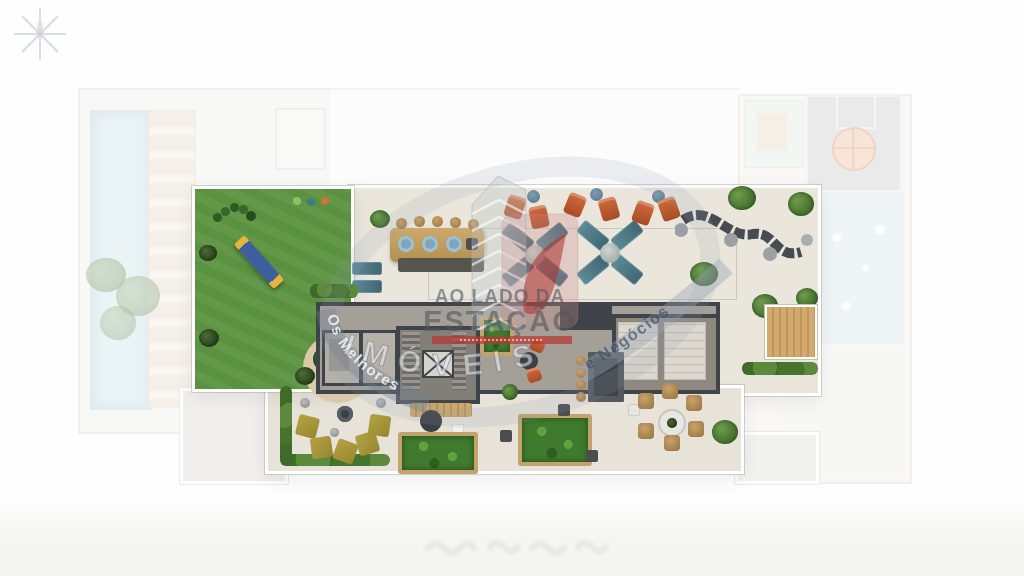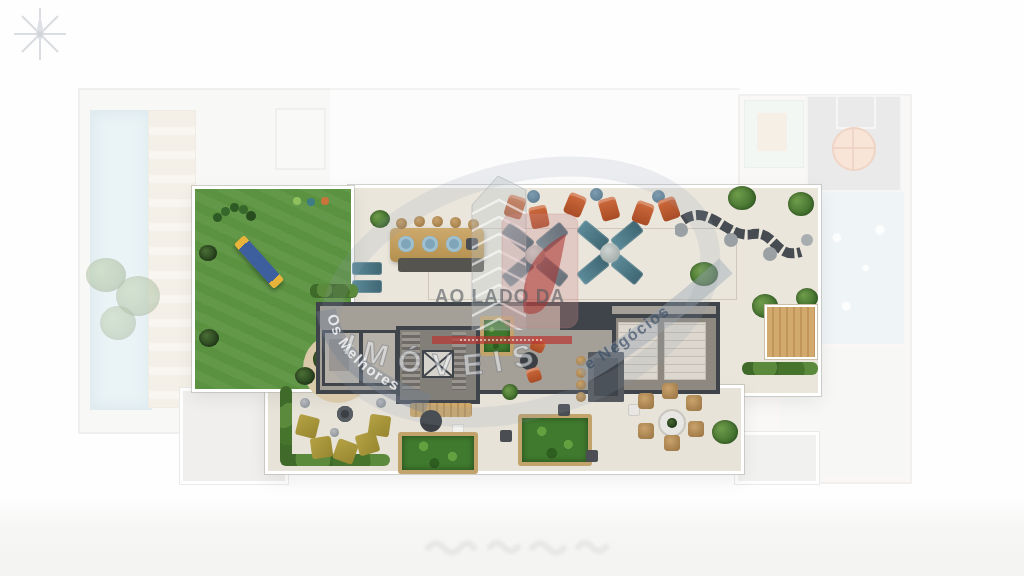--- a/index.html
+++ b/index.html
@@ -257,20 +257,21 @@
       <textPath href="#rbL" startOffset="6">Os Melhores</textPath>
     </text>
     <text font-family="Liberation Sans, sans-serif" font-size="16" font-weight="bold" letter-spacing="1.5" fill="rgba(58,78,102,.68)">
       <textPath href="#rbR" startOffset="8">e Negócios</textPath>
     </text>
     <text font-family="Liberation Sans, sans-serif" font-size="30" font-weight="bold" letter-spacing="12" fill="rgba(240,242,244,.55)" stroke="rgba(90,100,112,.45)" stroke-width="1">
       <textPath href="#rbW" startOffset="2">IMÓVEIS</textPath>
     </text>
   </svg>
   <div class="abs wm-text" style="left:425px;top:286px;width:150px;font-size:19px;letter-spacing:1px;transform:scaleY(1.08)">AO LADO DA</div>
+  <div class="abs wm-text" style="left:420px;top:305px;width:160px;font-size:29px;letter-spacing:2px">ESTAÇÃO</div>
   <div class="abs" style="left:432px;top:336px;width:140px;height:8px;background:rgba(184,54,50,.7)">
     <div class="abs" style="left:20%;top:3px;width:60%;height:2px;background:repeating-linear-gradient(90deg,rgba(255,255,255,.55) 0 2px,transparent 2px 4px)"></div>
   </div>
 
   <svg class="abs" style="left:420px;top:534px;filter:blur(1.6px)" width="210" height="24">
     <g stroke="#e7e7e5" stroke-width="6" fill="none" stroke-linecap="round">
       <path d="M 8,14 q 8,-9 16,0 t 16,0 t 14,0"></path>
       <path d="M 70,13 q 7,-8 14,0 t 14,0"></path>
       <path d="M 112,14 q 8,-9 16,0 t 16,0"></path>
       <path d="M 158,13 q 7,-8 14,0 t 14,0"></path>

